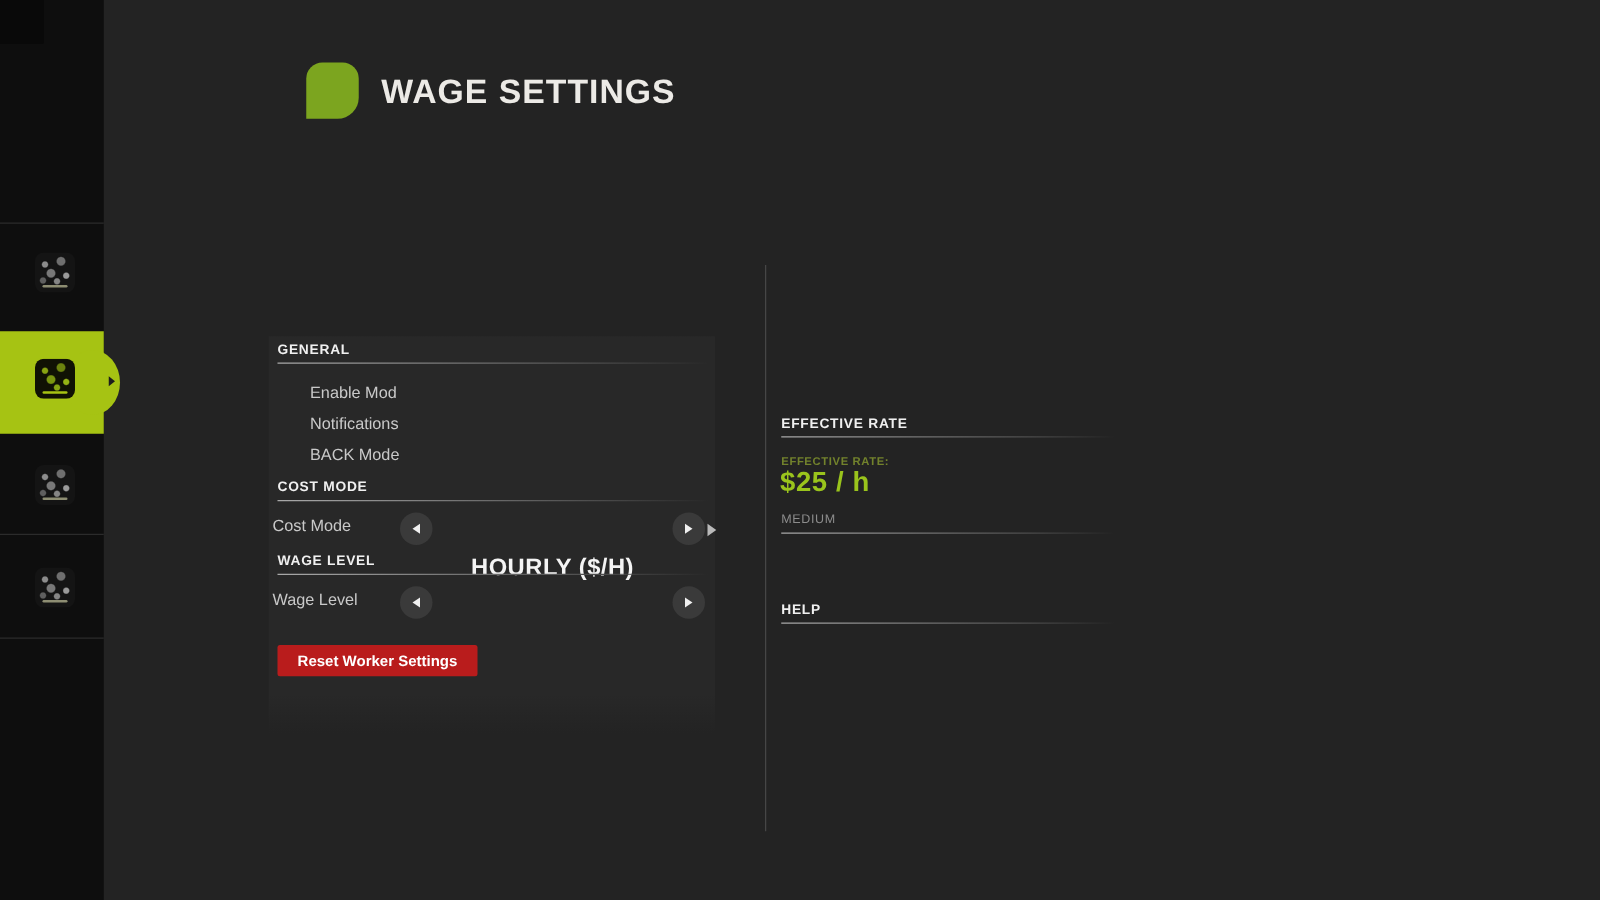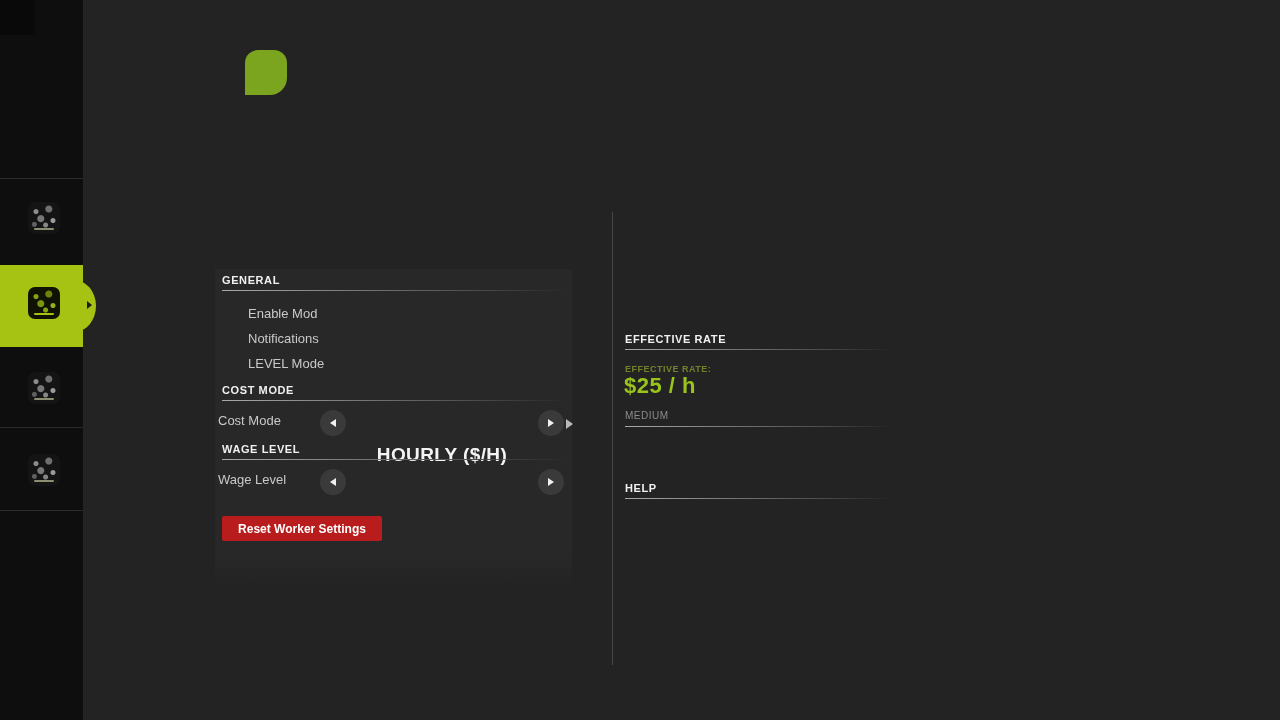--- a/index.html
+++ b/index.html
@@ -177,29 +177,30 @@
 
     <div class="abs" style="left:28px; top:454px;">
       <div class="mod-icon">
           <div class="caption"></div>
         </div>
     </div>
     <div class="abs side-sep" style="top:510px"></div>
   </div>
 
   <div class="abs logo"></div>
+  <div class="abs page-title">WAGE SETTINGS</div>
 
   <div class="abs panel"></div>
 
   <div class="abs sec-header" style="left:222px; top:274px;">GENERAL</div>
   <div class="abs sec-line" style="left:222px; top:290px; width:345px;"></div>
 
   <div class="abs gen-item" style="top:306px;">Enable Mod</div>
   <div class="abs gen-item" style="top:331px;">Notifications</div>
-  <div class="abs gen-item" style="top:356px;">LEVEL Mode</div>
+  <div class="abs gen-item" style="top:356px;">BACK Mode</div>
 
   <div class="abs sec-header" style="left:222px; top:384px;">COST MODE</div>
   <div class="abs sec-line" style="left:222px; top:400px; width:345px;"></div>
 
   <div class="abs ctl-label" style="top:413px;">Cost Mode</div>
   <div class="abs arrow-btn" style="left:320px; top:410px;">
     <span class="tri-left"></span>
   </div>
   <div class="abs ctl-value" style="top:412px;margin-top:32px;">HOURLY ($/H)</div>
   <div class="abs arrow-btn" style="left:538px; top:410px;">

